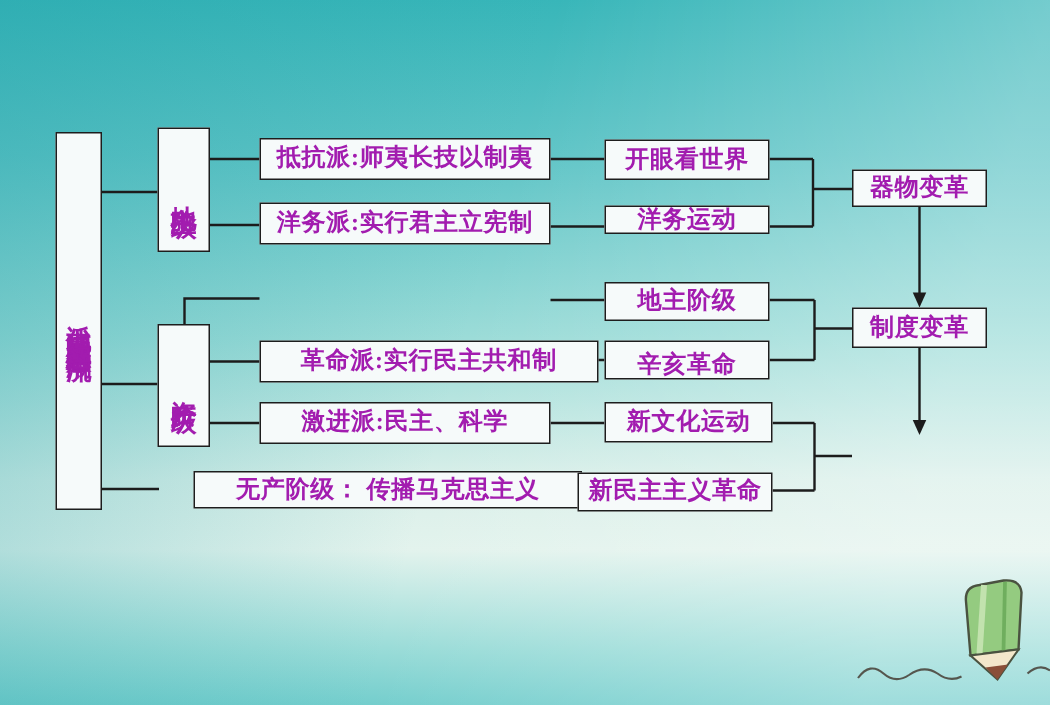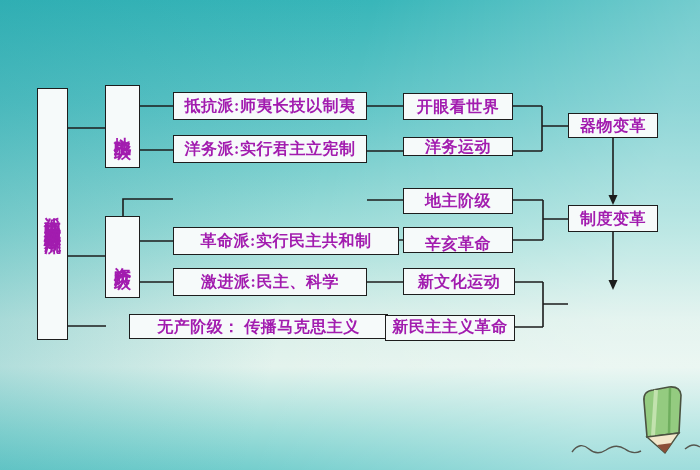--- a/index.html
+++ b/index.html
@@ -30,21 +30,21 @@
   [data-name="faction-yangwu"]{left:173px; top:135px; width:194px; height:28px;}
   [data-name="faction-reform"]{left:173px; top:185px; width:194px; height:28px;}
   [data-name="faction-revolu"]{left:173px; top:227px; width:226px; height:28px;}
   [data-name="faction-radical"]{left:173px;top:268px; width:194px; height:28px;}
   [data-name="faction-prolet"]{left:106px; top:314px; width:259px; height:25px;margin-left:23px;}
   [data-name="event-kaiyan"]  {left:403px; top:93px;  width:110px; height:27px;}
   [data-name="event-yundong"] {left:403px; top:137px; width:110px; height:19px;}
   [data-name="event-wuxu"]    {left:403px; top:188px; width:110px; height:26px;}
   [data-name="event-xinhai"]  {left:403px; top:227px; width:110px; height:26px;align-items:flex-end;}
   [data-name="event-xinwenhua"]{left:403px;top:268px; width:112px; height:27px;}
-  [data-name="event-xinminzhu"]{left:385px;top:315px; width:130px; height:26px;font-family:Liberation Mono, monospace;}
+  [data-name="event-xinminzhu"]{left:385px;top:315px; width:130px; height:26px;}
   [data-name="stage-qiwu"]    {left:568px; top:113px; width:90px;  height:25px;}
   [data-name="stage-zhidu"]   {left:568px; top:205px; width:90px;  height:27px;}
   [data-name="stage-sixiang"] {left:568px; top:290px; width:90px;  height:27px;}
   svg.layer{position:absolute;left:0;top:0;}
 </style>
 </head>
 <body>
 
 <div id="stage" data-name="slide-background">
 

